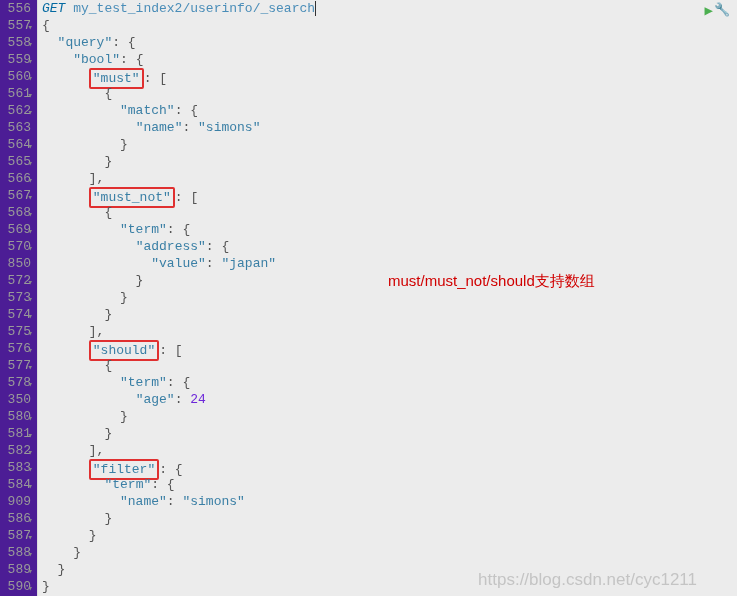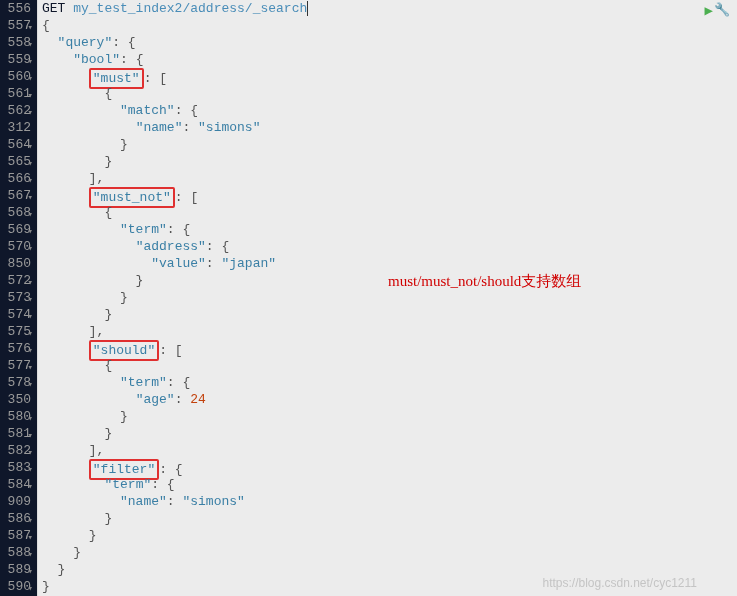--- a/index.html
+++ b/index.html
@@ -10,21 +10,21 @@
       width: 737px;
       height: 596px;
       overflow: hidden;
       position: relative;
     }
     .editor {
       display: flex;
       height: 100%;
     }
     .gutter {
-      background: #0f172a;
+      background: #4c1d95;
       color: #999;
       text-align: right;
       padding: 0 6px 0 2px;
       user-select: none;
       border-right: 1px solid #ddd;
       min-width: 38px;
     }
     .gutter-line {
       height: 17px;
       line-height: 17px;
@@ -41,36 +41,36 @@
       flex: 1;
       background: #ececec;
       padding-left: 4px;
       position: relative;
     }
     .code-line {
       height: 17px;
       line-height: 17px;
       white-space: pre;
     }
-    .method { color: #0f172a; }
+    .method { color: #0369a1; font-style: italic; }
     .path { color: #4a8db8; }
     .key { color: #3a7fa5; }
     .str { color: #3a7fa5; }
     .punct { color: #555; }
-    .num { color: #c2410c; }
+    .num { color: #6d28d9; }
     .highlight-box {
       border: 2px solid #e03030;
       border-radius: 2px;
       padding: 0 2px;
       display: inline-block;
     }
     .annotation {
       position: absolute;
       color: #d00000;
-      font-family: Liberation Serif, serif;
+      font-family: Liberation Sans, sans-serif;
       font-size: 15px;
     }
     .run-btn {
       position: absolute;
       top: 2px;
       right: 24px;
       color: #4caf50;
       font-size: 14px;
       cursor: pointer;
     }
@@ -81,40 +81,40 @@
       color: #555;
       font-size: 13px;
       cursor: pointer;
     }
     .watermark {
       position: absolute;
       bottom: 6px;
       right: 40px;
       color: #aaa;
       font-family: Arial, sans-serif;
-      font-size: 12px;
+      font-size: 17px;
       opacity: 0.6;
     }
     .cursor-caret {
       border-right: 1px solid #333;
     }
   </style>
 </head>
 <body>
 
 <div class="editor">
   <div class="gutter" id="gutter">
       <div class="gutter-line">556</div>
       <div class="gutter-line">557<span class="fold-mark">▾</span></div>
       <div class="gutter-line">558<span class="fold-mark">▾</span></div>
       <div class="gutter-line">559<span class="fold-mark">▾</span></div>
       <div class="gutter-line">560<span class="fold-mark">▾</span></div>
       <div class="gutter-line">561<span class="fold-mark">▾</span></div>
       <div class="gutter-line">562<span class="fold-mark">▾</span></div>
-      <div class="gutter-line">312</div>
+      <div class="gutter-line">563</div>
       <div class="gutter-line">564<span class="fold-mark">▾</span></div>
       <div class="gutter-line">565<span class="fold-mark">▾</span></div>
       <div class="gutter-line">566<span class="fold-mark">▾</span></div>
       <div class="gutter-line">567<span class="fold-mark">▾</span></div>
       <div class="gutter-line">568<span class="fold-mark">▾</span></div>
       <div class="gutter-line">569<span class="fold-mark">▾</span></div>
       <div class="gutter-line">570<span class="fold-mark">▾</span></div>
       <div class="gutter-line">850</div>
       <div class="gutter-line">572<span class="fold-mark">▾</span></div>
       <div class="gutter-line">573<span class="fold-mark">▾</span></div>
@@ -133,21 +133,21 @@
       <div class="gutter-line">586<span class="fold-mark">▾</span></div>
       <div class="gutter-line">587<span class="fold-mark">▾</span></div>
       <div class="gutter-line">588<span class="fold-mark">▾</span></div>
       <div class="gutter-line">589<span class="fold-mark">▾</span></div>
       <div class="gutter-line">590<span class="fold-mark">▾</span></div>
     </div>
   <div class="code" id="code">
     <div class="run-btn">▶</div>
     <div class="wrench-btn">🔧</div>
 
-    <div class="code-line"><span class="method">GET</span><span class="path"> my_test_index2/address/_search</span><span class="cursor-caret"></span></div>
+    <div class="code-line"><span class="method">GET</span><span class="path"> my_test_index2/userinfo/_search</span><span class="cursor-caret"></span></div>
     <div class="code-line"><span class="punct">{</span></div>
     <div class="code-line"><span class="punct">  </span><span class="key">"query"</span><span class="punct">: {</span></div>
     <div class="code-line"><span class="punct">    </span><span class="key">"bool"</span><span class="punct">: {</span></div>
     <div class="code-line"><span class="punct">      </span><span class="highlight-box"><span class="key">"must"</span></span><span class="punct">: [</span></div>
     <div class="code-line"><span class="punct">        {</span></div>
     <div class="code-line"><span class="punct">          </span><span class="key">"match"</span><span class="punct">: {</span></div>
     <div class="code-line"><span class="punct">            </span><span class="key">"name"</span><span class="punct">: </span><span class="str">"simons"</span></div>
     <div class="code-line"><span class="punct">          }</span></div>
     <div class="code-line"><span class="punct">        }</span></div>
     <div class="code-line"><span class="punct">      ],</span></div>

